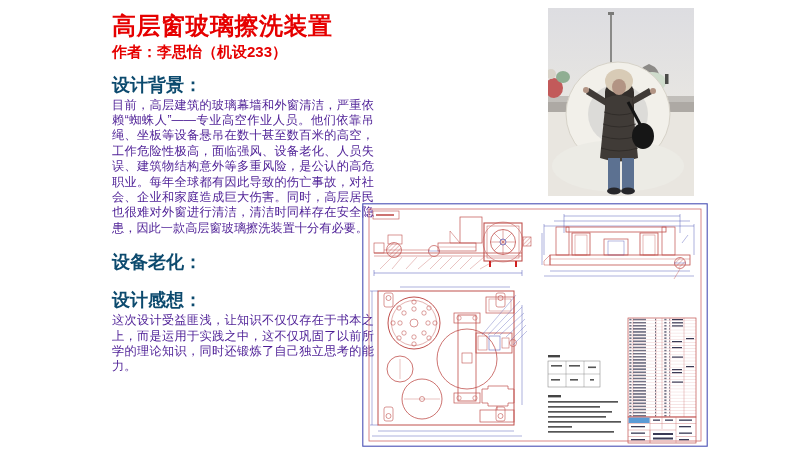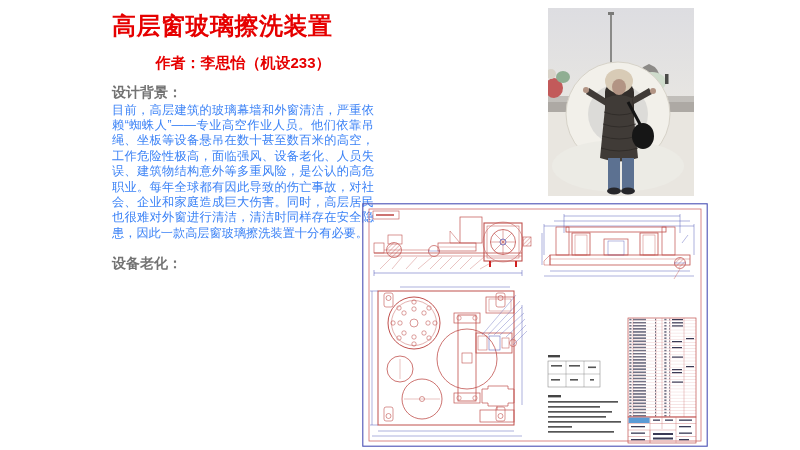--- a/index.html
+++ b/index.html
@@ -3,25 +3,25 @@
 <meta charset="utf-8">
 <style>
   html,body{margin:0;padding:0;}
   body{
     width:800px;height:450px;background:#ffffff;position:relative;overflow:hidden;
     font-family:"Liberation Sans","DejaVu Sans",sans-serif;
   }
   .slide{position:absolute;inset:0;background:#fff;border-radius:13px;}
   .left-col{position:absolute;left:112px;top:12px;width:262px;}
   .title{font-size:24px;font-weight:700;color:#e60000;letter-spacing:.5px;line-height:1.15;margin:0;}
-  .author{font-size:15px;font-weight:700;color:#e60000;margin-top:14px;text-align:center;}
+  .author{font-size:15px;font-weight:700;color:#e60000;margin-top:3px;}
   .section{margin-top:11px;}
   .section + .section{margin-top:14px;}
-  .sec-head{font-size:14px;font-weight:700;color:#737373;}
-  .sec-body{font-size:12.2px;color:#3b82f6;line-height:15.4px;text-align:justify;margin-top:1px;}
+  .sec-head{font-size:18px;font-weight:700;color:#0c4a6e;}
+  .sec-body{font-size:12.2px;color:#4c1d95;line-height:15.4px;text-align:justify;margin-top:1px;}
   .photo-box{position:absolute;left:548px;top:8px;width:146px;height:188px;}
   .cad-box{position:absolute;left:362px;top:203px;width:346px;height:244px;}
   svg{display:block;}
   .cadR{stroke:#c0504d;fill:none;}
   .cadB{stroke:#4a50b5;fill:none;}
 </style>
 </head>
 <body>
 
 <div class="slide">
@@ -32,20 +32,24 @@
 
     <div class="section">
       <div class="sec-head">设计背景：</div>
       <div class="sec-body">目前，高层建筑的玻璃幕墙和外窗清洁，严重依赖“蜘蛛人”——专业高空作业人员。他们依靠吊绳、坐板等设备悬吊在数十甚至数百米的高空，工作危险性极高，面临强风、设备老化、人员失误、建筑物结构意外等多重风险，是公认的高危职业。每年全球都有因此导致的伤亡事故，对社会、企业和家庭造成巨大伤害。同时，高层居民也很难对外窗进行清洁，清洁时同样存在安全隐患，因此一款高层窗玻璃擦洗装置十分有必要。</div>
     </div>
 
     <div class="section">
       <div class="sec-head">设备老化：</div>
     </div>
 
+    <div class="section">
+      <div class="sec-head">设计感想：</div>
+      <div class="sec-body">这次设计受益匪浅，让知识不仅仅存在于书本之上，而是运用于实践之中，这不仅巩固了以前所学的理论知识，同时还锻炼了自己独立思考的能力。</div>
+    </div>
   </div>
 
   <div class="photo-box">
     <svg viewBox="0 0 146 188" width="146" height="188">
       <g>
         <defs>
           <linearGradient id="sky" x1="0" y1="0" x2="0" y2="1">
             <stop offset="0" stop-color="#dddde1"></stop>
               <stop offset="1" stop-color="#e9e7e2"></stop>
           </linearGradient>

